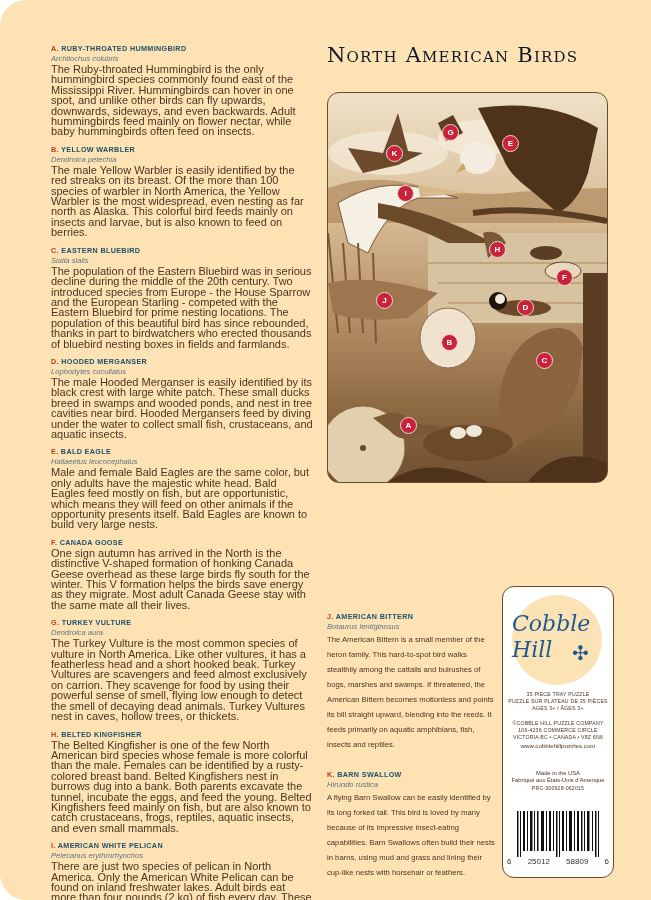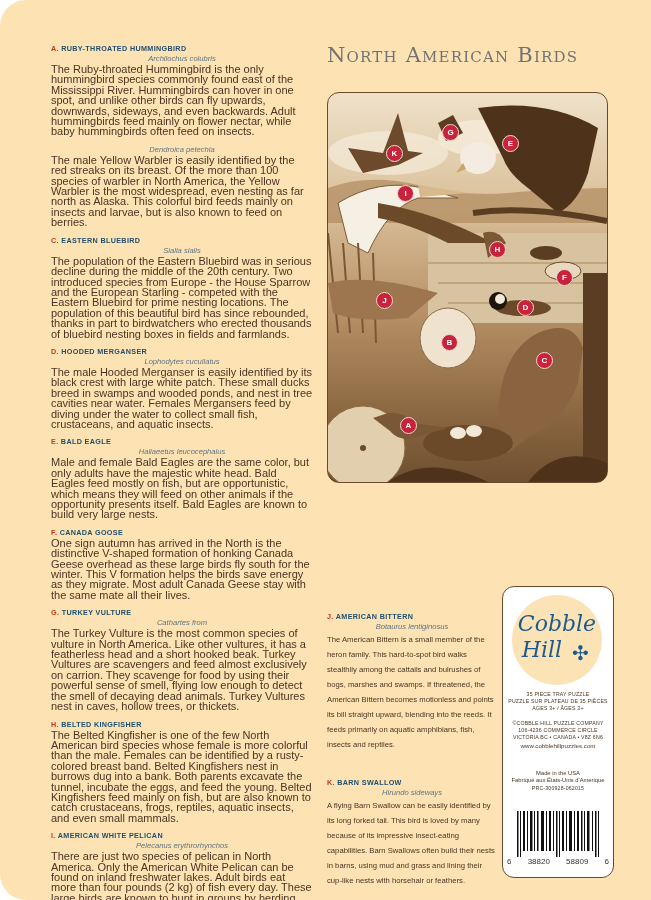--- a/index.html
+++ b/index.html
@@ -5,25 +5,25 @@
   html, body { margin:0; padding:0; background:#ffffff; }
   body { width:651px; height:900px; position:relative; overflow:hidden; font-family:"Liberation Sans", sans-serif; }
   .card {
     position:absolute; left:0; top:0; width:651px; height:900px;
     background:#fde2b3; border-radius:26px;padding-left:28px;
   }
   .col-left { position:absolute; left:51px; top:44px; width:262px; }
   .entry { margin-bottom:8px; }
   .entry-title { font-size:7.2px; font-weight:bold; letter-spacing:0.35px; text-transform:uppercase; color:#1f4f6e; line-height:10px; }
   .entry-title .letter { color:#c0391f; }
-  .entry-sci { font-size:7.6px; font-style:italic; color:#5f7484; line-height:10px;text-align:center; }
+  .entry-sci { font-size:7.6px; font-style:italic; color:#5f7484; line-height:10px; }
   .entry-body { font-size:11px; color:#4a3522; line-height:10.4px; }
   .title {
     position:absolute; left:327px; top:43px; width:282px;
-    font-family:"DejaVu Serif", serif; font-size:21px; color:#737373;
+    font-family:"DejaVu Serif", serif; font-size:21px; color:#0f172a;
     letter-spacing:1.2px; font-variant:small-caps; white-space:nowrap;
   }
   .illus {
     position:absolute; left:327px; top:92px; width:279px; height:389px;
     border:1.5px solid #6b4a2a; border-radius:12px; overflow:hidden;
     background:linear-gradient(180deg,#efe1c9 0%, #d9bf98 30%, #b99369 55%, #8f6b44 80%, #6e4f30 100%);
   }
   .illus svg { position:absolute; left:0; top:0; }
   .marker {
     position:absolute; width:15px; height:15px; border-radius:50%;
@@ -31,21 +31,21 @@
     font-size:8px; font-weight:bold; line-height:15px; text-align:center;
   }
   .col-mid { position:absolute; left:327px; top:612px; width:170px; }
   .col-mid .entry-body { font-size:7.7px; line-height:15px; }
   .label-panel {
     position:absolute; left:502px; top:586px; width:110px; height:290px;
     background:#ffffff; border:1.5px solid #6b4a2a; border-radius:12px;
   }
   .logo {
     position:absolute; left:9px; top:8px; width:90px; height:90px; border-radius:50%;
-    background:#fbe3b6; text-align:center;
+    background:#fbe3b6; text-align:left;
   }
   .logo-text { font-family:"DejaVu Serif", serif; font-style:italic; color:#1f5a8f; font-size:22px; line-height:22px; }
   .logo-l1 { position:absolute; left:0; width:90px; top:18px; }
   .logo-l2 { position:absolute; left:0; width:60px; top:44px; }
   .logo-piece { position:absolute; left:60px; top:46px; color:#1f5a8f; font-size:20px; }
   .meta { position:absolute; left:2px; width:106px; text-align:center; color:#4a3522; }
   .meta .line { font-size:5.2px; line-height:7.2px; text-transform:uppercase; letter-spacing:0.2px; }
   .meta .url { font-size:6.2px; line-height:8px; text-transform:none; }
   .meta .made { font-size:5.8px; line-height:7.4px; text-transform:none; }
   .barcode { position:absolute; left:12px; top:224px; width:86px; height:46px; }
@@ -56,45 +56,46 @@
 
 <div class="card">
 
   <div class="col-left">
     <div class="entry">
       <div class="entry-title"><span class="letter">A.</span> <span>Ruby-throated Hummingbird</span></div>
       <div class="entry-sci">Archilochus colubris</div>
       <div class="entry-body">The Ruby-throated Hummingbird is the only hummingbird species commonly found east of the Mississippi River. Hummingbirds can hover in one spot, and unlike other birds can fly upwards, downwards, sideways, and even backwards. Adult hummingbirds feed mainly on flower nectar, while baby hummingbirds often feed on insects.</div>
     </div>
     <div class="entry">
+      <div class="entry-title"><span class="letter">B.</span> <span>Yellow Warbler</span></div>
       <div class="entry-sci">Dendroica petechia</div>
       <div class="entry-body">The male Yellow Warbler is easily identified by the red streaks on its breast. Of the more than 100 species of warbler in North America, the Yellow Warbler is the most widespread, even nesting as far north as Alaska. This colorful bird feeds mainly on insects and larvae, but is also known to feed on berries.</div>
     </div>
     <div class="entry">
       <div class="entry-title"><span class="letter">C.</span> <span>Eastern Bluebird</span></div>
       <div class="entry-sci">Sialia sialis</div>
       <div class="entry-body">The population of the Eastern Bluebird was in serious decline during the middle of the 20th century. Two introduced species from Europe - the House Sparrow and the European Starling - competed with the Eastern Bluebird for prime nesting locations. The population of this beautiful bird has since rebounded, thanks in part to birdwatchers who erected thousands of bluebird nesting boxes in fields and farmlands.</div>
     </div>
     <div class="entry">
       <div class="entry-title"><span class="letter">D.</span> <span>Hooded Merganser</span></div>
       <div class="entry-sci">Lophodytes cucullatus</div>
-      <div class="entry-body">The male Hooded Merganser is easily identified by its black crest with large white patch. These small ducks breed in swamps and wooded ponds, and nest in tree cavities near water. Females Mergansers feed by diving under the water to collect small fish, crustaceans, and aquatic insects.</div>
+      <div class="entry-body">The male Hooded Merganser is easily identified by its black crest with large white patch. These small ducks breed in swamps and wooded ponds, and nest in tree cavities near bird. Hooded Mergansers feed by diving under the water to collect small fish, crustaceans, and aquatic insects.</div>
     </div>
     <div class="entry">
       <div class="entry-title"><span class="letter">E.</span> <span>Bald Eagle</span></div>
       <div class="entry-sci">Haliaeetus leucocephalus</div>
       <div class="entry-body">Male and female Bald Eagles are the same color, but only adults have the majestic white head. Bald Eagles feed mostly on fish, but are opportunistic, which means they will feed on other animals if the opportunity presents itself. Bald Eagles are known to build very large nests.</div>
     </div>
     <div class="entry">
       <div class="entry-title"><span class="letter">F.</span> <span>Canada Goose</span></div>
       <div class="entry-body">One sign autumn has arrived in the North is the distinctive V-shaped formation of honking Canada Geese overhead as these large birds fly south for the winter. This V formation helps the birds save energy as they migrate. Most adult Canada Geese stay with the same mate all their lives.</div>
     </div>
     <div class="entry">
       <div class="entry-title"><span class="letter">G.</span> <span>Turkey Vulture</span></div>
-      <div class="entry-sci">Cathartes from</div>
+      <div class="entry-sci">Dendroica aura</div>
       <div class="entry-body">The Turkey Vulture is the most common species of vulture in North America. Like other vultures, it has a featherless head and a short hooked beak. Turkey Vultures are scavengers and feed almost exclusively on carrion. They scavenge for food by using their powerful sense of smell, flying low enough to detect the smell of decaying dead animals. Turkey Vultures nest in caves, hollow trees, or thickets.</div>
     </div>
     <div class="entry">
       <div class="entry-title"><span class="letter">H.</span> <span>Belted Kingfisher</span></div>
       <div class="entry-body">The Belted Kingfisher is one of the few North American bird species whose female is more colorful than the male. Females can be identified by a rusty-colored breast band. Belted Kingfishers nest in burrows dug into a bank. Both parents excavate the tunnel, incubate the eggs, and feed the young. Belted Kingfishers feed mainly on fish, but are also known to catch crustaceans, frogs, reptiles, aquatic insects, and even small mammals.</div>
     </div>
     <div class="entry">
       <div class="entry-title"><span class="letter">I.</span> <span>American White Pelican</span></div>
       <div class="entry-sci">Pelecanus erythrorhynchos</div>
       <div class="entry-body">There are just two species of pelican in North America. Only the American White Pelican can be found on inland freshwater lakes. Adult birds eat more than four pounds (2 kg) of fish every day. These large birds are known to hunt in groups by herding fish into shallow water. The biggest threat to American White Pelicans is hunting by poachers.</div>
@@ -166,28 +167,28 @@
     <div class="marker" style="left:161px;top:148px;">H</div>
     <div class="marker" style="left:228px;top:176px;">F</div>
     <div class="marker" style="left:48px;top:199px;">J</div>
     <div class="marker" style="left:189px;top:206px;">D</div>
     <div class="marker" style="left:113px;top:241px;">B</div>
     <div class="marker" style="left:208px;top:259px;">C</div>
     <div class="marker" style="left:72px;top:324px;">A</div>
   </div>
 
   <div class="col-mid">
-    <div class="entry" style="margin-bottom:26px;">
+    <div class="entry" style="margin-bottom:18px;">
       <div class="entry-title"><span class="letter">J.</span> <span>American Bittern</span></div>
       <div class="entry-sci">Botaurus lentiginosus</div>
       <div class="entry-body">The American Bittern is a small member of the heron family. This hard-to-spot bird walks stealthily among the cattails and bulrushes of bogs, marshes and swamps. If threatened, the American Bittern becomes motionless and points its bill straight upward, blending into the reeds. It feeds primarily on aquatic amphibians, fish, insects and reptiles.</div>
     </div>
     <div class="entry">
       <div class="entry-title"><span class="letter">K.</span> <span>Barn Swallow</span></div>
-      <div class="entry-sci">Hirundo sideways</div>
+      <div class="entry-sci">Hirundo rustica</div>
       <div class="entry-body">A flying Barn Swallow can be easily identified by its long forked tail. This bird is loved by many because of its impressive insect-eating capabilities. Barn Swallows often build their nests in barns, using mud and grass and lining their cup-like nests with horsehair or feathers.</div>
     </div>
   </div>
 
   <div class="label-panel">
     <div class="logo">
       <div class="logo-text logo-l1">Cobble</div>
       <div class="logo-text logo-l2">Hill</div>
       <div class="logo-piece">✣</div>
     </div>
@@ -230,18 +231,18 @@
         <rect x="66" y="0" width="1.5" height="40"></rect>
           <rect x="69" y="0" width="1" height="40"></rect>
         <rect x="72" y="0" width="2.5" height="40"></rect>
           <rect x="77" y="0" width="1" height="40"></rect>
         <rect x="80" y="0" width="1.5" height="46"></rect>
           <rect x="83" y="0" width="1" height="46"></rect>
       </g>
     </svg>
     <div class="barcode-digits">
       <span>6</span>
-      <span>38820</span>
+      <span>25012</span>
       <span>58809</span>
       <span>6</span>
     </div>
   </div>
 </div>
 
 </body></html>

